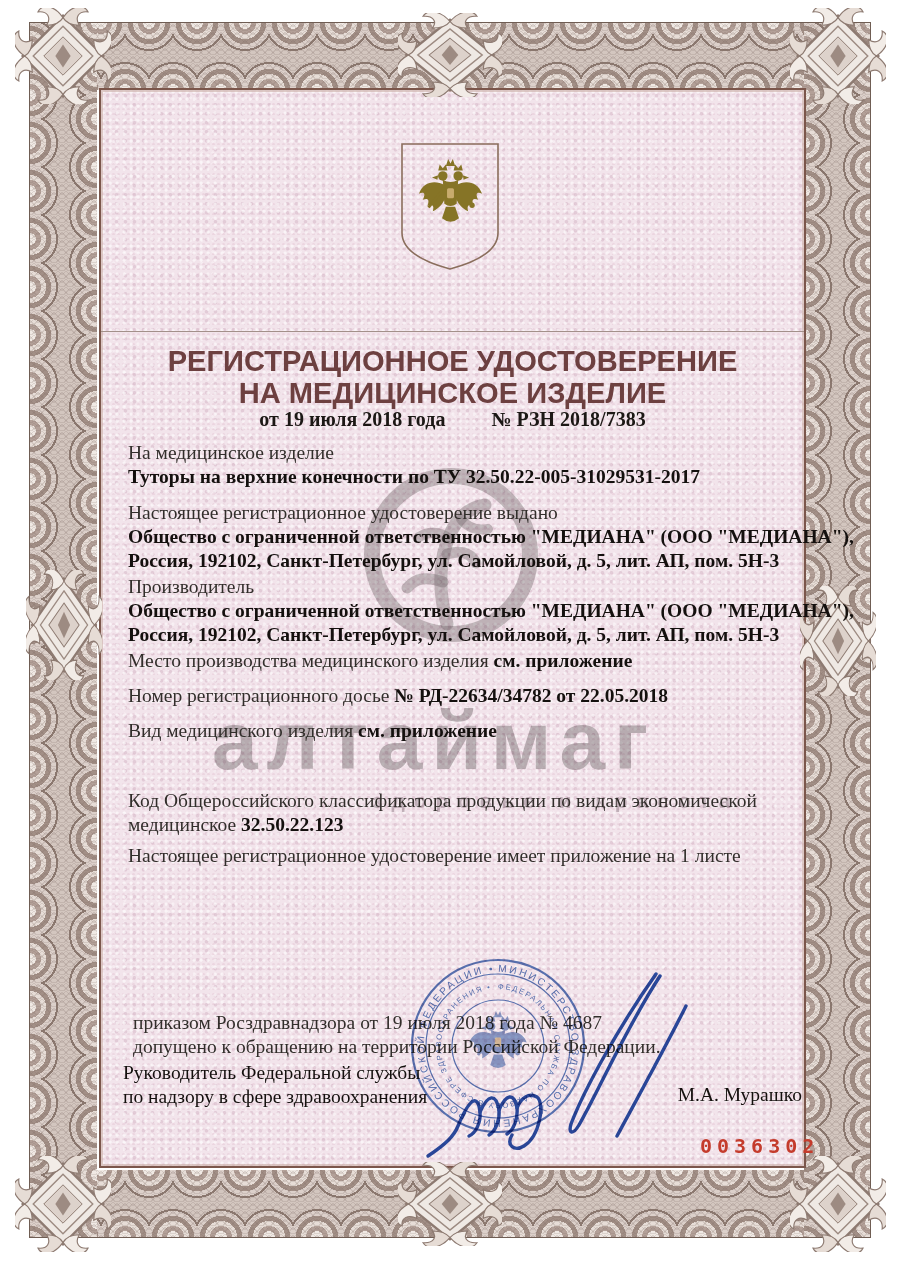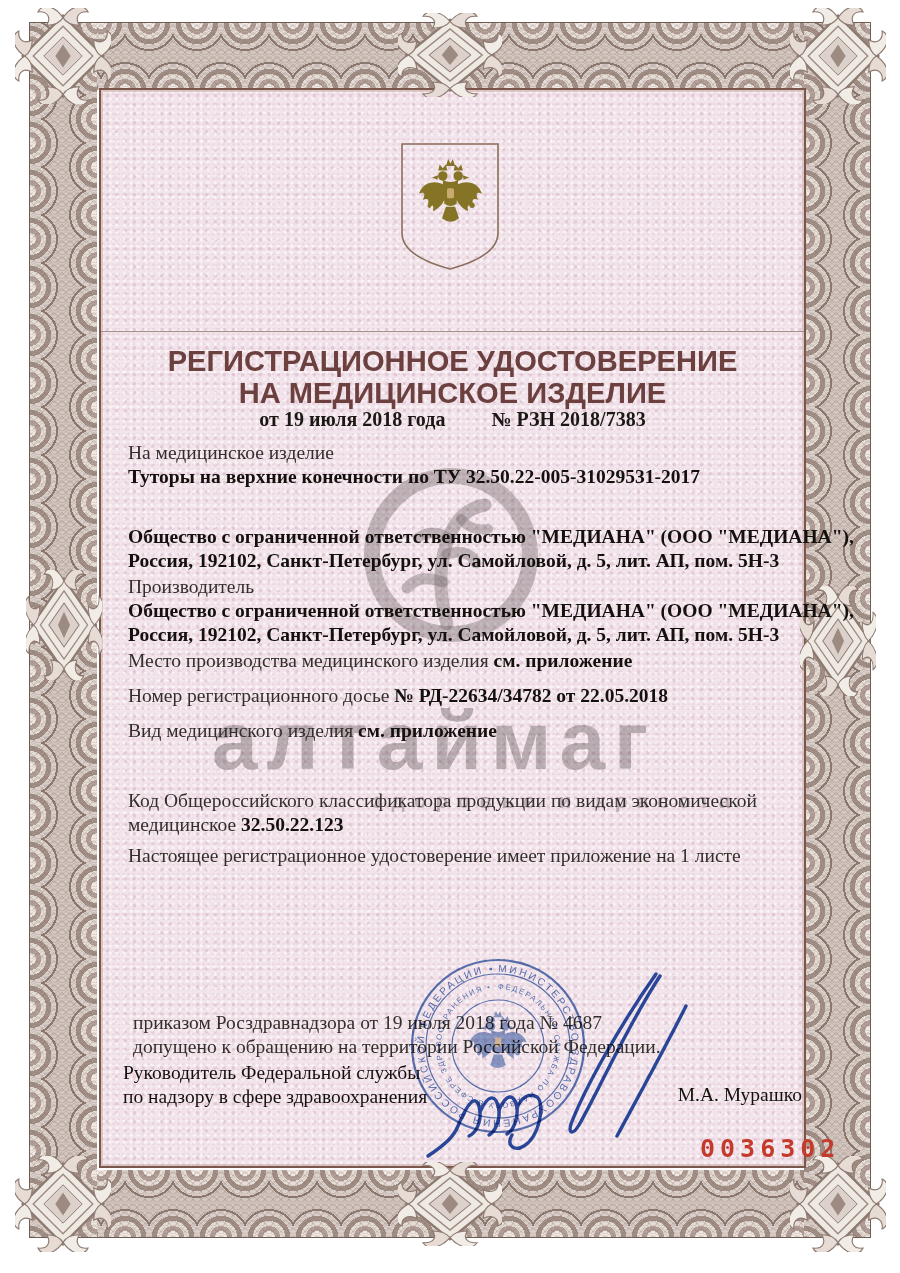--- a/index.html
+++ b/index.html
@@ -54,21 +54,21 @@
 
   .authority{font-size:17.5px;letter-spacing:1px;color:#574a44;}
   .divider{position:absolute;left:101px;top:331px;width:703px;height:1px;background:#a3908a;z-index:4;}
   .title{font-family:"Liberation Sans",sans-serif;font-weight:bold;font-size:30px;
          color:#6d4040;letter-spacing:0px;transform:scaleX(.97);}
   .dateline{font-weight:bold;font-size:20px;color:#1c1815;display:flex;justify-content:center;gap:46px;}
 
   .body-line{font-size:19.5px;line-height:24px;color:#322e2b;left:128px;z-index:5;}
   .body-line b{color:#14100e;}
   .sig{font-weight:normal;font-size:19.5px;color:#14100e;z-index:6;}
-  .serial{font-family:"DejaVu Sans Mono",monospace;font-weight:bold;font-size:25px;
+  .serial{font-family:"DejaVu Sans Mono",monospace;font-weight:bold;font-size:20px;
           color:#c43b2c;letter-spacing:5px;z-index:6;}
 
   .wm-circle{position:absolute;left:348px;top:452px;z-index:4;mix-blend-mode:multiply;}
   .wm-brand{position:absolute;left:212px;top:694px;z-index:4;mix-blend-mode:multiply;
     font-family:"Liberation Sans",sans-serif;font-weight:bold;font-size:82px;
     letter-spacing:9px;color:rgba(118,113,112,.45);}
   .wm-tagline{position:absolute;left:372px;top:789px;z-index:4;mix-blend-mode:multiply;
     font-family:"Liberation Sans",sans-serif;font-weight:bold;font-size:21px;
     letter-spacing:9px;color:rgba(152,138,145,.5);}
 
@@ -176,20 +176,21 @@
   <div class="abs ctr title" style="top:344px;z-index:5">РЕГИСТРАЦИОННОЕ УДОСТОВЕРЕНИЕ</div>
   <div class="abs ctr title" style="top:376px;z-index:5">НА МЕДИЦИНСКОЕ ИЗДЕЛИЕ</div>
   <div class="abs ctr dateline" style="top:408px;z-index:5">
     <span>от 19 июля 2018 года</span>
     <span>№  РЗН 2018/7383</span>
   </div>
 
   <div class="abs body-line" style="top:441px"><span>На медицинское изделие</span></div>
   <div class="abs body-line" style="top:465px"><b>Туторы на верхние конечности по ТУ 32.50.22-005-31029531-2017</b></div>
 
+  <div class="abs body-line" style="top:501px"><span>Настоящее регистрационное удостоверение выдано</span></div>
   <div class="abs body-line" style="top:525px"><b>Общество с ограниченной ответственностью "МЕДИАНА" (ООО "МЕДИАНА"),</b></div>
   <div class="abs body-line" style="top:549px"><b>Россия, 192102, Санкт-Петербург, ул. Самойловой, д. 5, лит. АП, пом. 5Н-3</b></div>
 
   <div class="abs body-line" style="top:575px"><span>Производитель</span></div>
   <div class="abs body-line" style="top:599px"><b>Общество с ограниченной ответственностью "МЕДИАНА" (ООО "МЕДИАНА"),</b></div>
   <div class="abs body-line" style="top:623px"><b>Россия, 192102, Санкт-Петербург, ул. Самойловой, д. 5, лит. АП, пом. 5Н-3</b></div>
 
   <div class="abs body-line" style="top:649px"><span>Место производства медицинского изделия </span><b>см. приложение</b></div>
 
   <div class="abs body-line" style="top:684px"><span>Номер регистрационного досье </span><b>№ РД-22634/34782 от 22.05.2018</b></div>

